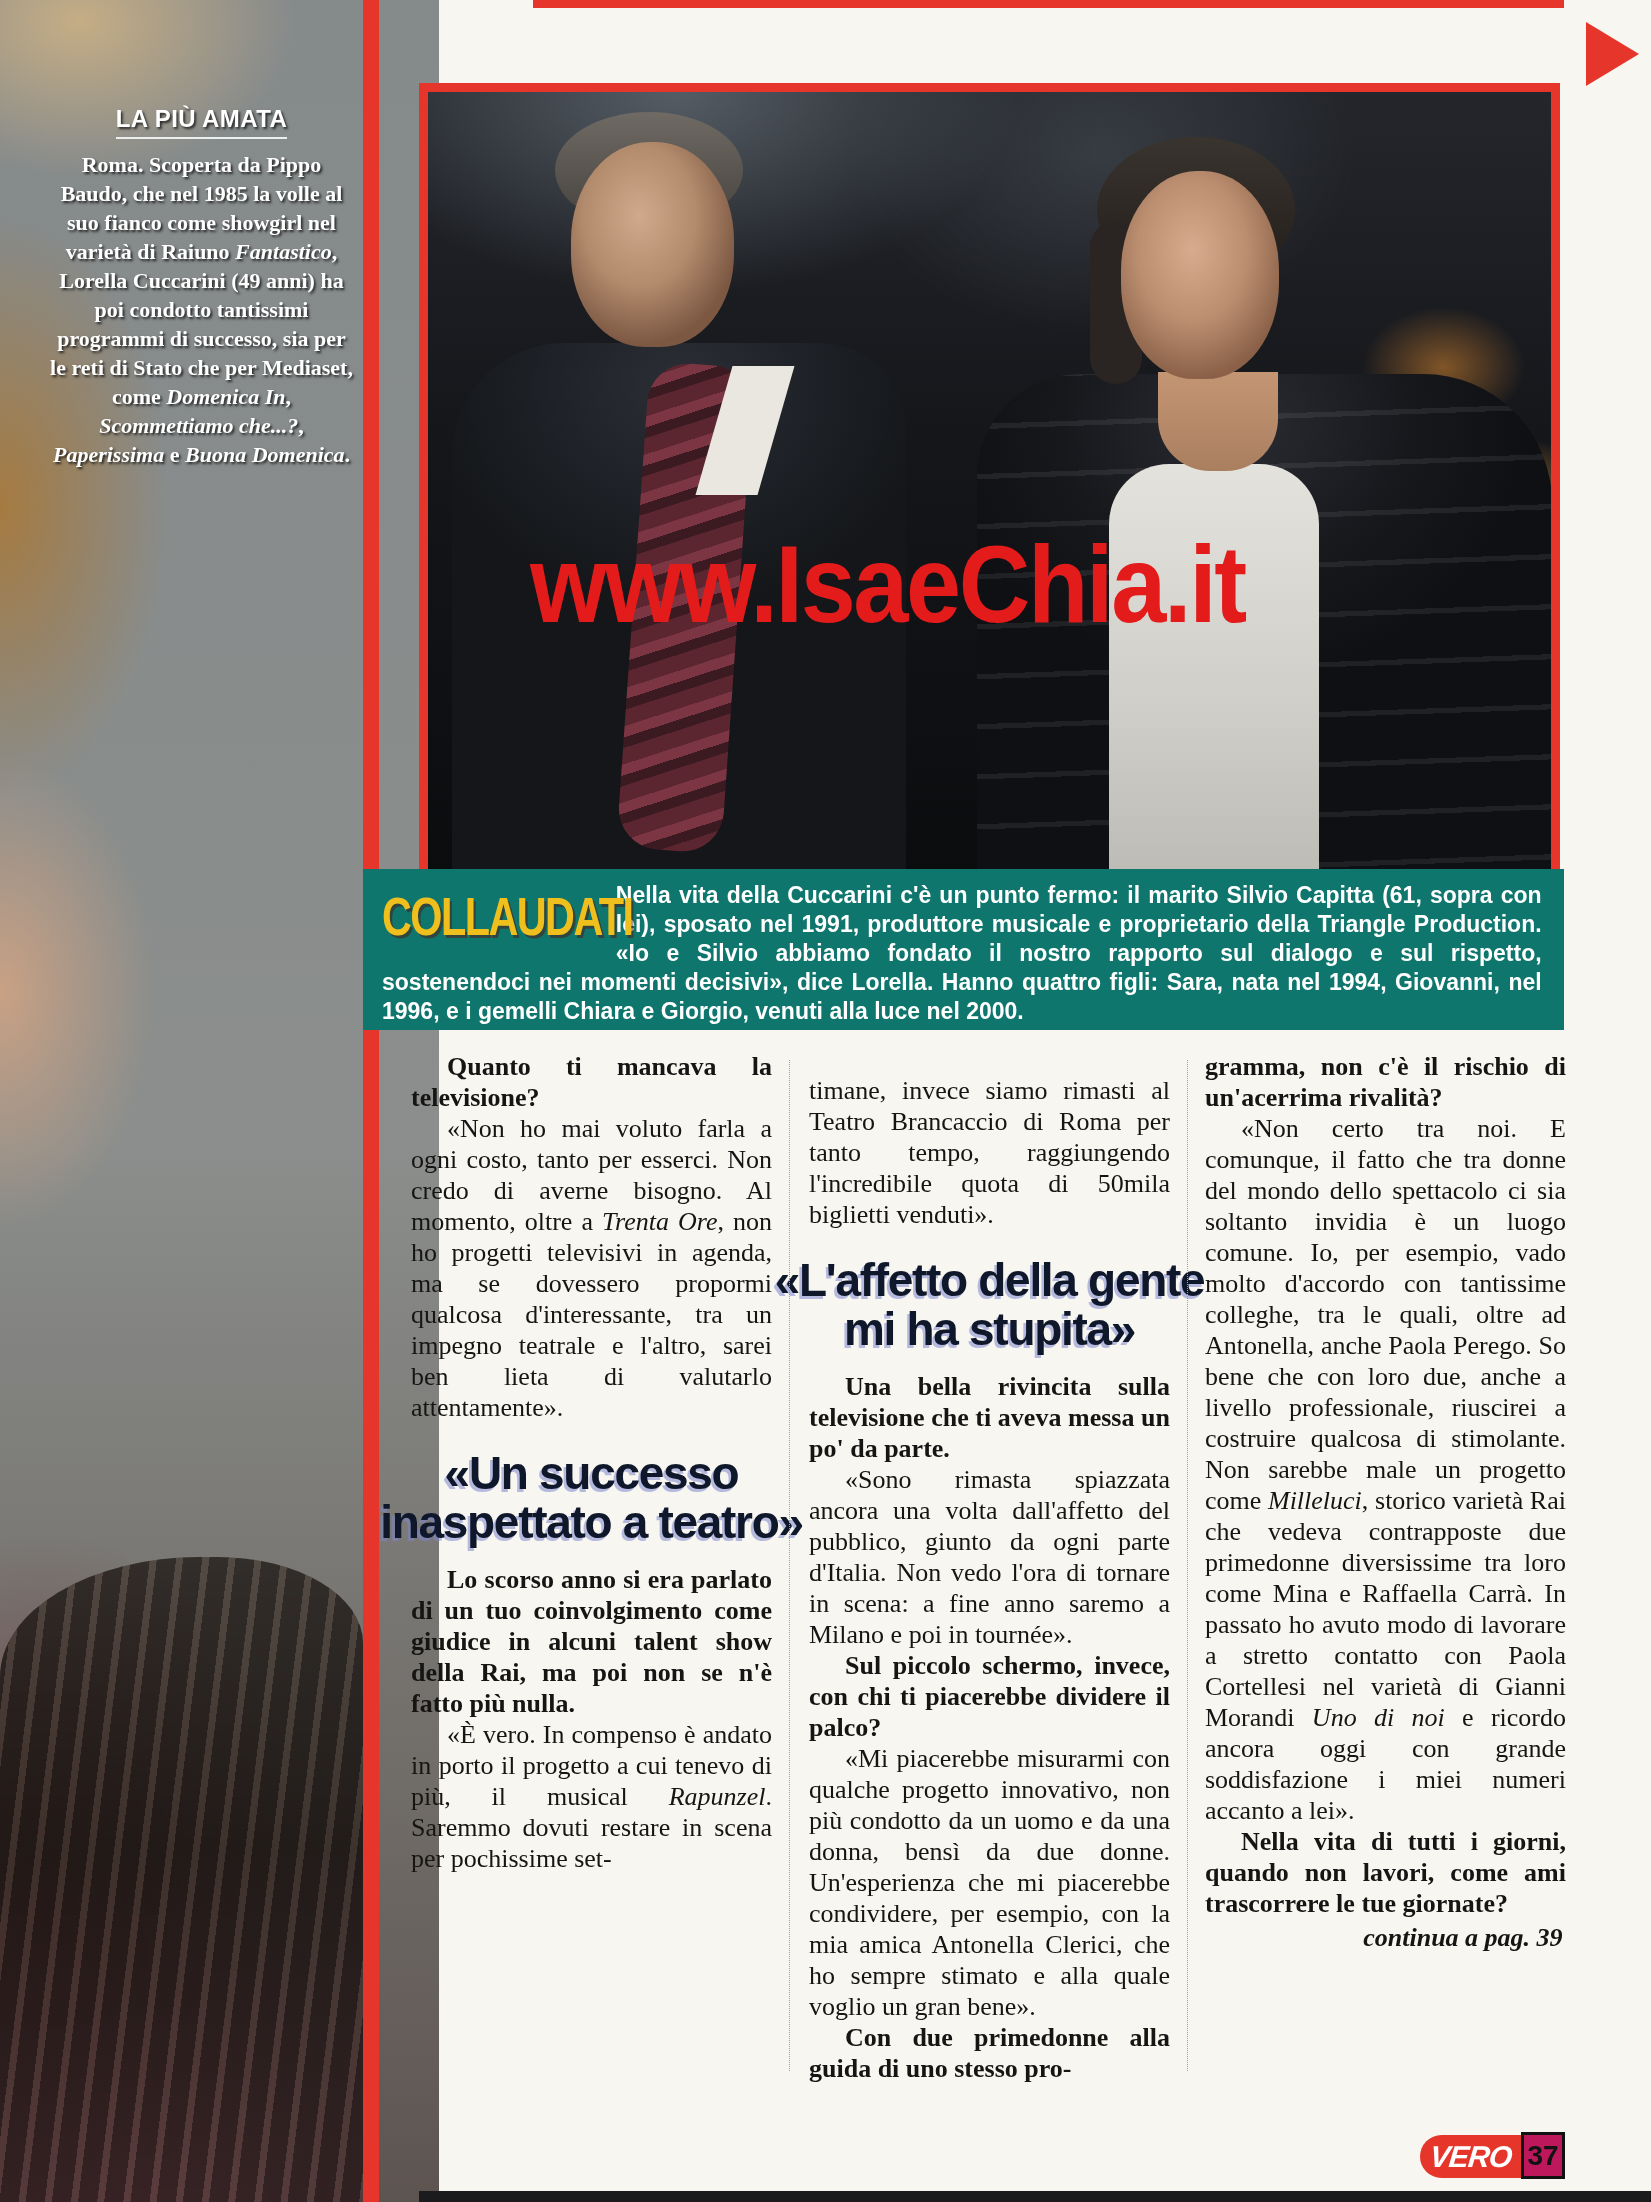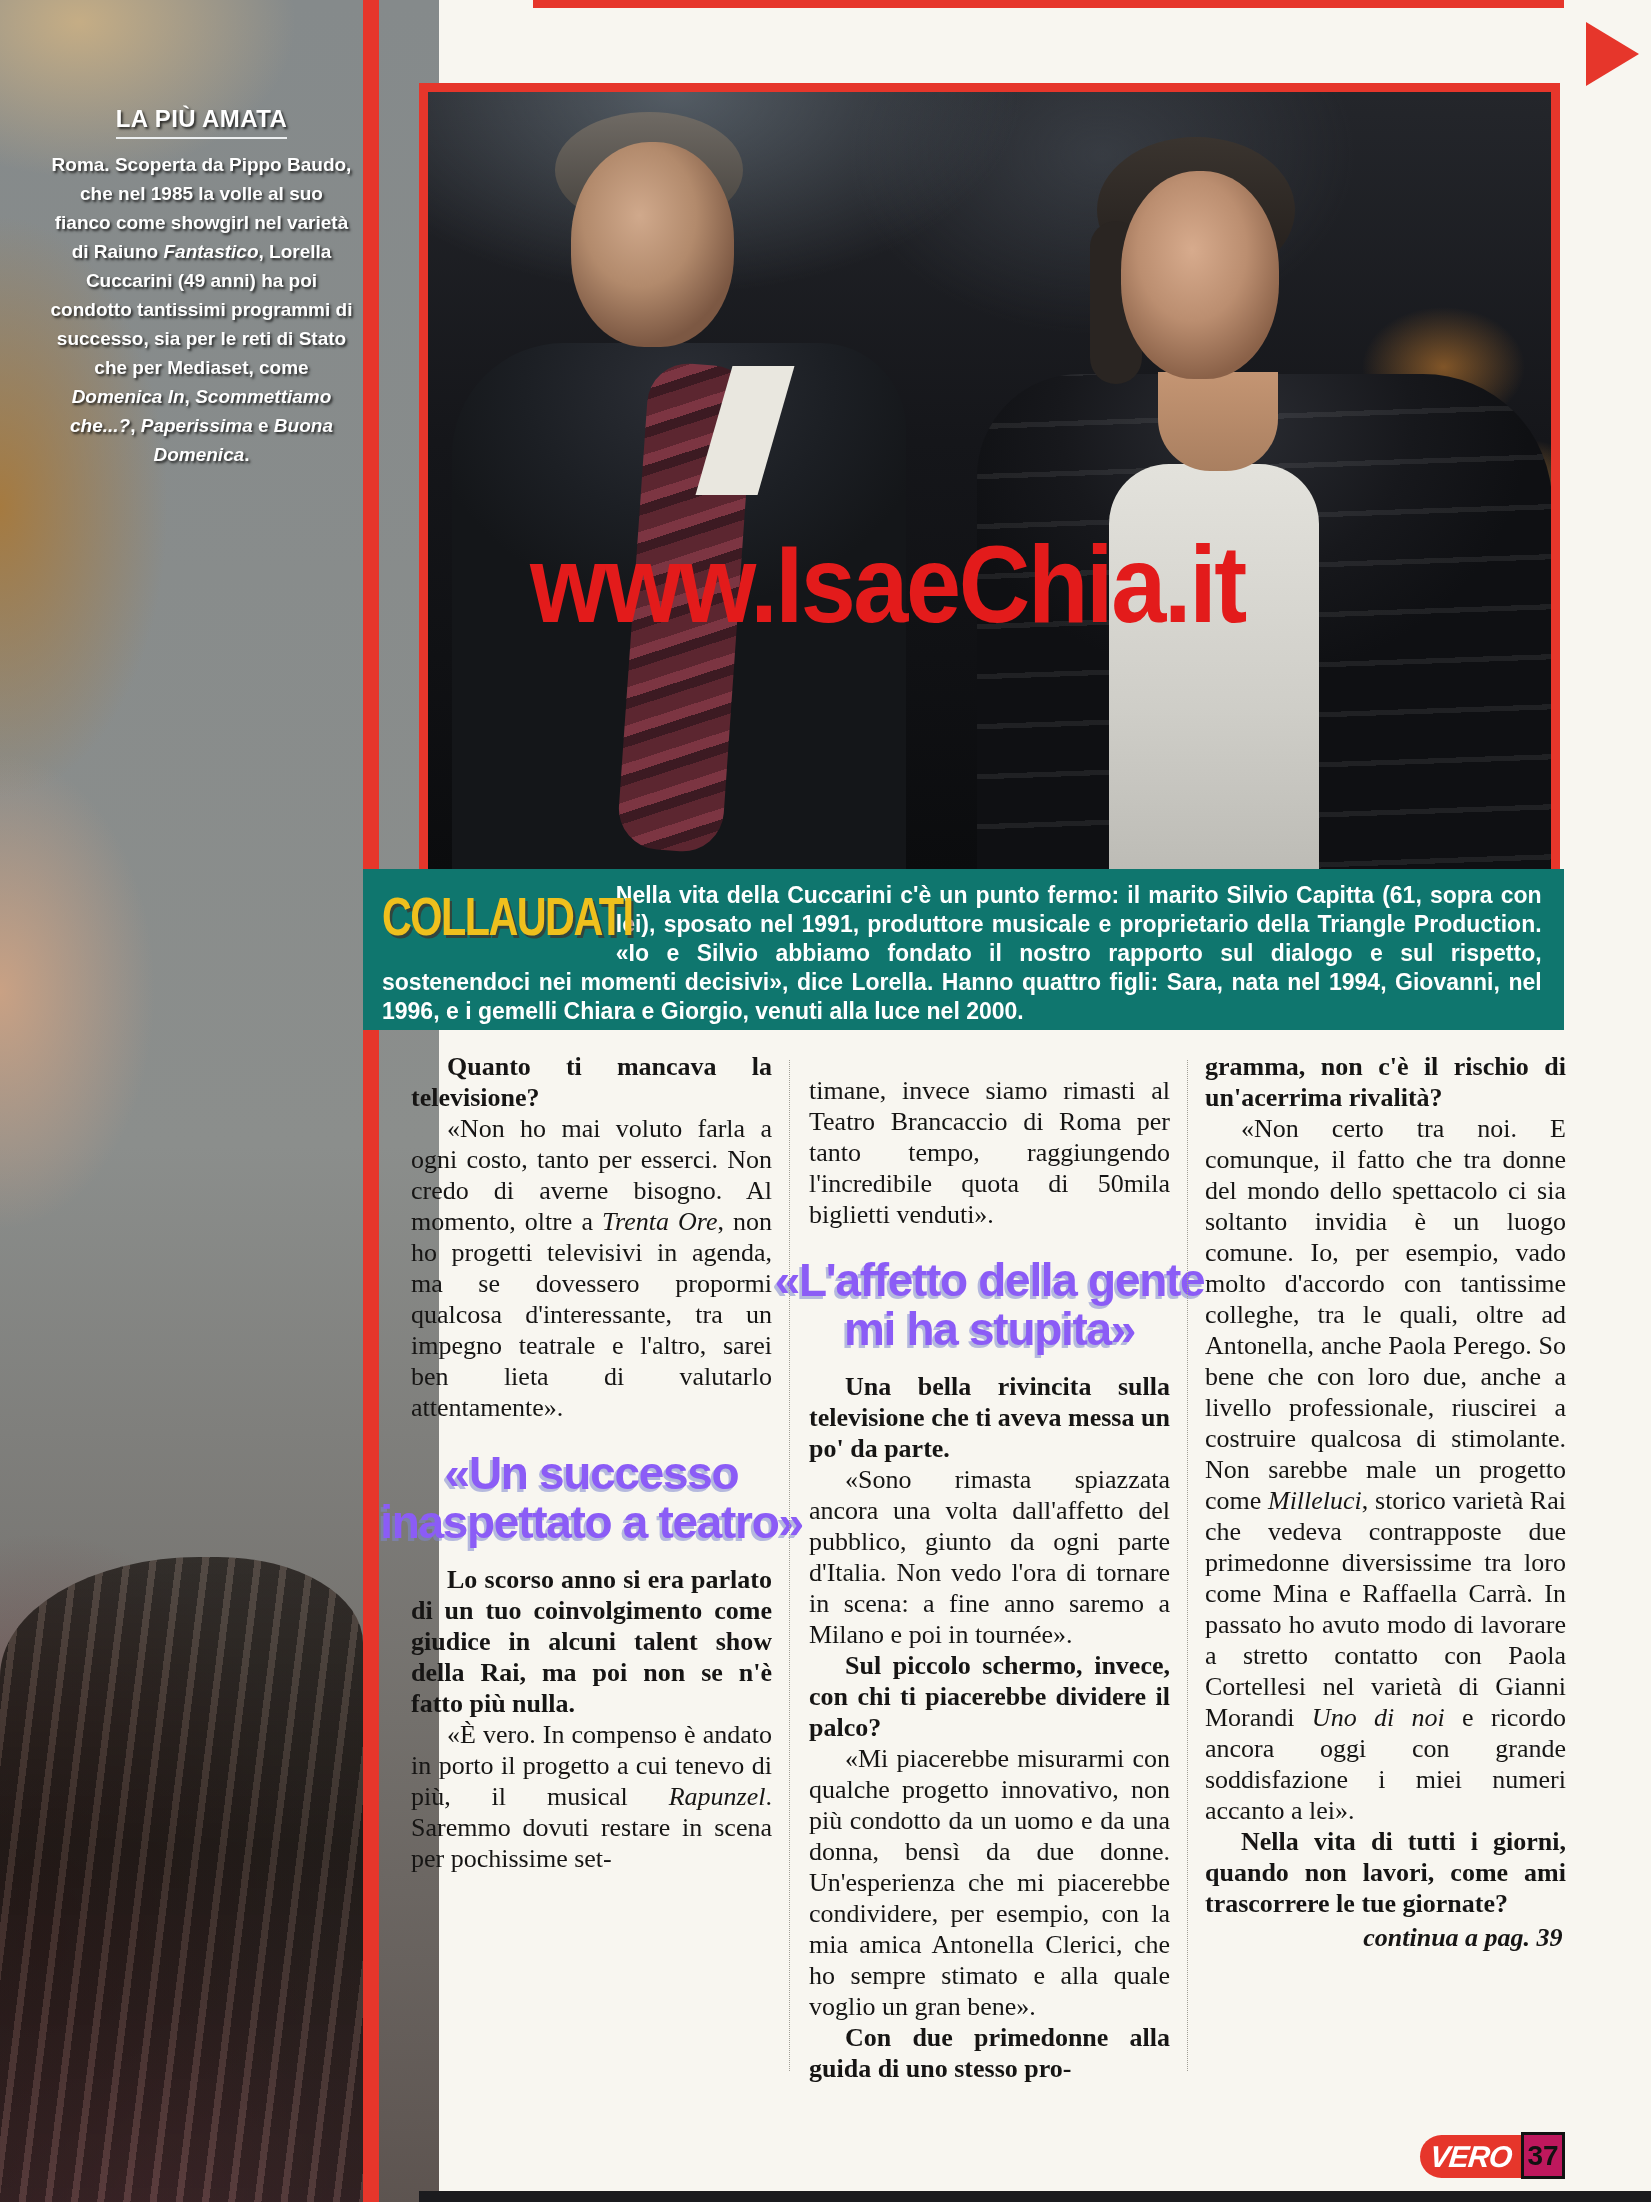--- a/index.html
+++ b/index.html
@@ -18,21 +18,21 @@
   .sidebar-garment{position:absolute;left:0;top:1557px;width:363px;height:645px;
     border-radius:55% 40% 0 0 / 120px 86px 0 0;
     background:
       repeating-linear-gradient(97deg, rgba(15,12,10,0.45) 0 19px, rgba(95,78,68,0.28) 19px 26px),
       linear-gradient(180deg, rgba(44,35,30,0.55) 0%, rgba(38,30,27,0.85) 45%, rgba(72,42,47,0.8) 100%);}
   .sidebar-text{position:absolute;left:50px;top:105px;width:303px;text-align:center;color:#fff;
     font-family:"Liberation Sans",sans-serif;font-weight:bold;}
   .sidebar-title{display:inline-block;font-size:24px;letter-spacing:0.4px;margin:0 0 10.3px 0;
     padding-bottom:4.3px;border-bottom:2.6px solid #eceff0;
     text-shadow:1.7px 1.7px 2.6px rgba(0,0,0,0.75);}
-  .sidebar-body{font-size:19px;line-height:29px;text-shadow:1.7px 1.7px 2.6px rgba(0,0,0,0.75);}
+  .sidebar-body{font-size:22px;line-height:29px;text-shadow:1.7px 1.7px 2.6px rgba(0,0,0,0.75);font-family:Liberation Serif, serif;}
 
   
   .left-rule{position:absolute;left:363px;top:0;width:15.5px;height:2203px;background:#e6362b;}
   .top-rule{position:absolute;left:533px;top:0;width:1031px;height:7.7px;background:#e6362b;}
   .corner-arrow{position:absolute;left:1586px;top:22.4px;width:0;height:0;
     border-top:32px solid transparent;border-bottom:32px solid transparent;border-left:53px solid #e6362b;}
 
   
   .photo-frame{position:absolute;left:419px;top:83px;width:1141px;height:786px;background:#e6362b;}
   .photo-inner{position:absolute;left:8.6px;top:8.6px;right:8.6px;bottom:0;overflow:hidden;
@@ -81,21 +81,21 @@
     text-shadow:2.6px 2.6px 0 rgba(90,10,5,0.45);transform:scale(0.92,1.18);transform-origin:left top;}
 
   
   .article-col{position:absolute;top:1051px;width:361px;color:#161514;}
   .col1{left:411px;} .col2{left:809px;margin-top:24px;} .col3{left:1205px;}
   .blk-body,.blk-question{margin:0;font-size:26px;line-height:31px;text-align:justify;
     font-family:"Liberation Serif",serif;}
   .blk-question{font-weight:bold;}
   .ind{text-indent:36px;}
   .blk-headline{margin:26px -45px 17px;font-family:"Liberation Sans",sans-serif;font-weight:bold;
-    font-size:46px;line-height:49px;text-align:center;color:#8b5cf6;letter-spacing:-1.3px;
+    font-size:46px;line-height:49px;text-align:center;color:#0f172a;letter-spacing:-1.3px;
     text-shadow:-2.6px 2.6px 0 rgba(125,135,205,0.55);}
   .blk-continua{margin:3.4px 3.4px 0 0;font-family:"Liberation Serif",serif;font-style:italic;
     font-weight:bold;font-size:26px;line-height:31px;text-align:right;}
   .colrule{position:absolute;top:1060px;height:1011px;width:0;border-left:1.7px dotted #a09e96;}
   .rule1{left:789px;} .rule2{left:1187px;}
 
   
   .vero-pill{position:absolute;left:1420px;top:2135px;width:102px;height:43px;background:#e6362b;
     border-radius:22.4px 0 0 22.4px;display:flex;align-items:center;justify-content:center;}
   .vero-pill span{color:#fff;font-family:"Liberation Sans",sans-serif;font-weight:bold;

